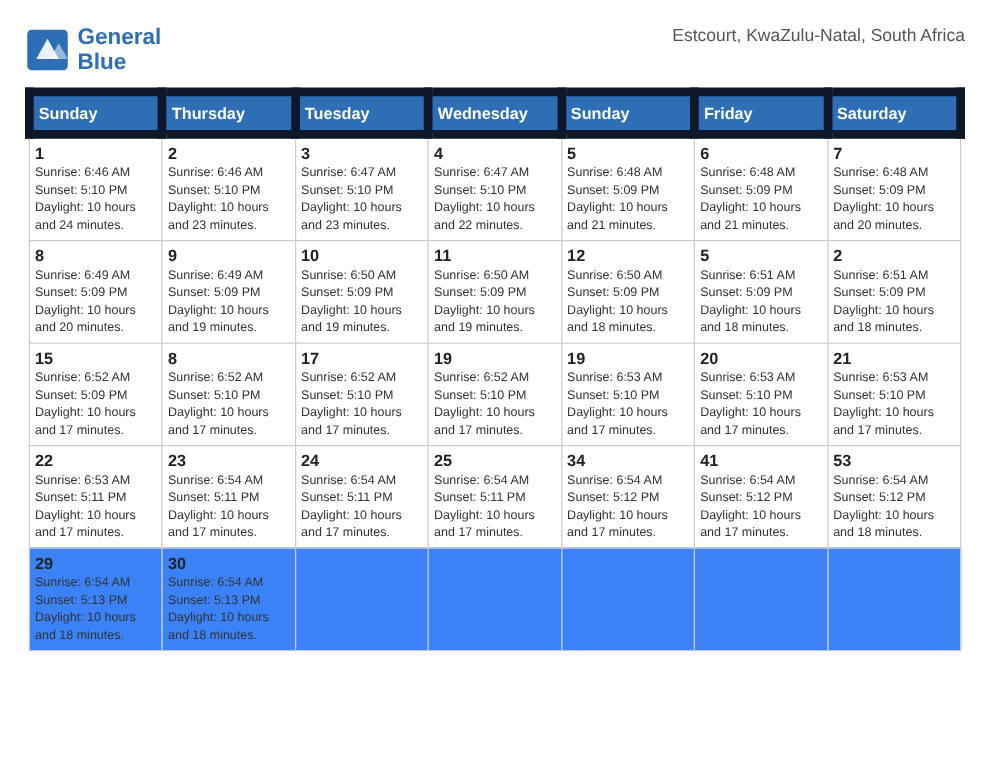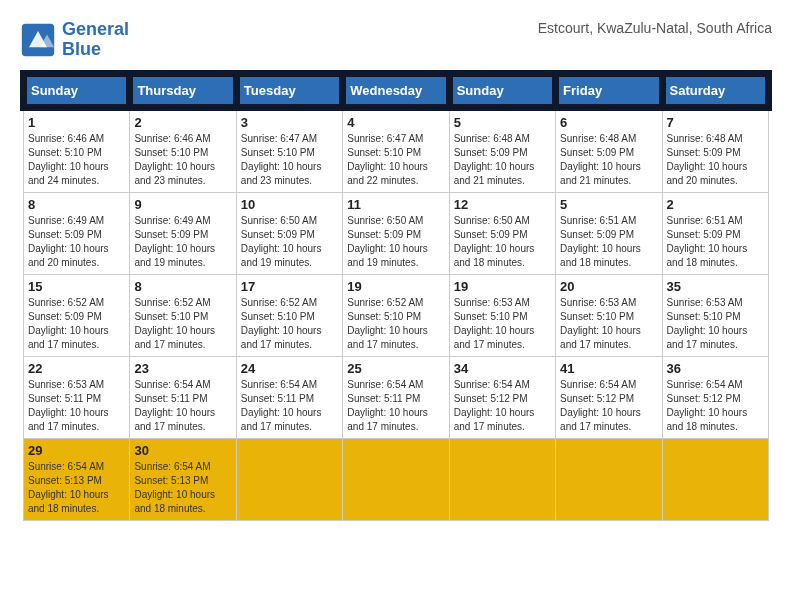--- a/index.html
+++ b/index.html
@@ -61,21 +61,21 @@
       border: 7px solid #0f172a;
     }
     tbody tr td {
       border: 1px solid #ccc;
       vertical-align: top;
       padding: 4px;
       height: 80px;
       width: calc(100%/7);
     }
     tbody tr:last-child td {
-      background: #eab308;
+      background: #3b82f6;
     }
     .day-num {
       font-size: 13px;
       font-weight: bold;
       color: #222;
       display: block;
       margin-bottom: 2px;
     }
     .day-info {
       font-size: 10px;
@@ -278,21 +278,21 @@
       </td>
         <td>
         <span class="day-num">20</span>
         <div class="day-info">
           Sunrise: 6:53 AM<br>
           Sunset: 5:10 PM<br>
           Daylight: 10 hours and 17 minutes.
         </div>
       </td>
         <td>
-        <span class="day-num">35</span>
+        <span class="day-num">21</span>
         <div class="day-info">
           Sunrise: 6:53 AM<br>
           Sunset: 5:10 PM<br>
           Daylight: 10 hours and 17 minutes.
         </div>
       </td>
       </tr>
       <tr>
         <td>
         <span class="day-num">22</span>
@@ -336,21 +336,21 @@
       </td>
         <td>
         <span class="day-num">41</span>
         <div class="day-info">
           Sunrise: 6:54 AM<br>
           Sunset: 5:12 PM<br>
           Daylight: 10 hours and 17 minutes.
         </div>
       </td>
         <td>
-        <span class="day-num">36</span>
+        <span class="day-num">53</span>
         <div class="day-info">
           Sunrise: 6:54 AM<br>
           Sunset: 5:12 PM<br>
           Daylight: 10 hours and 18 minutes.
         </div>
       </td>
       </tr>
       <tr>
         <td>
         <span class="day-num">29</span>

